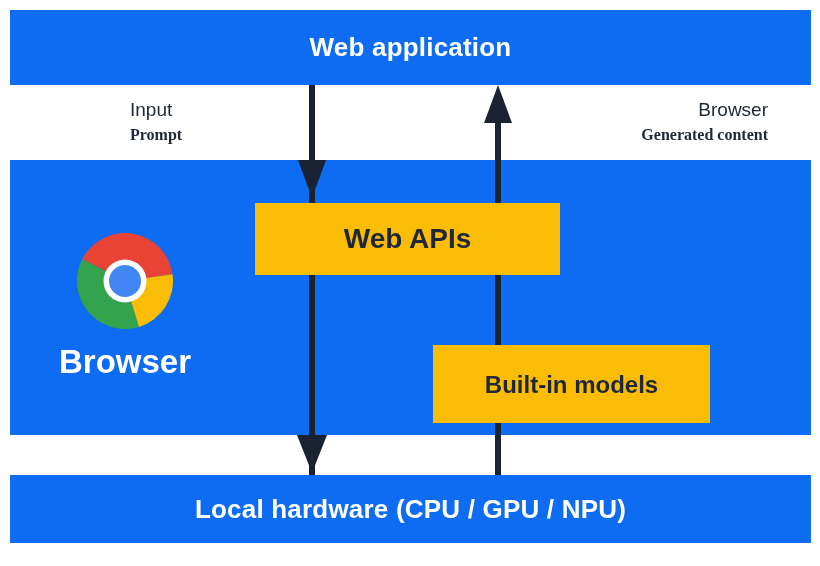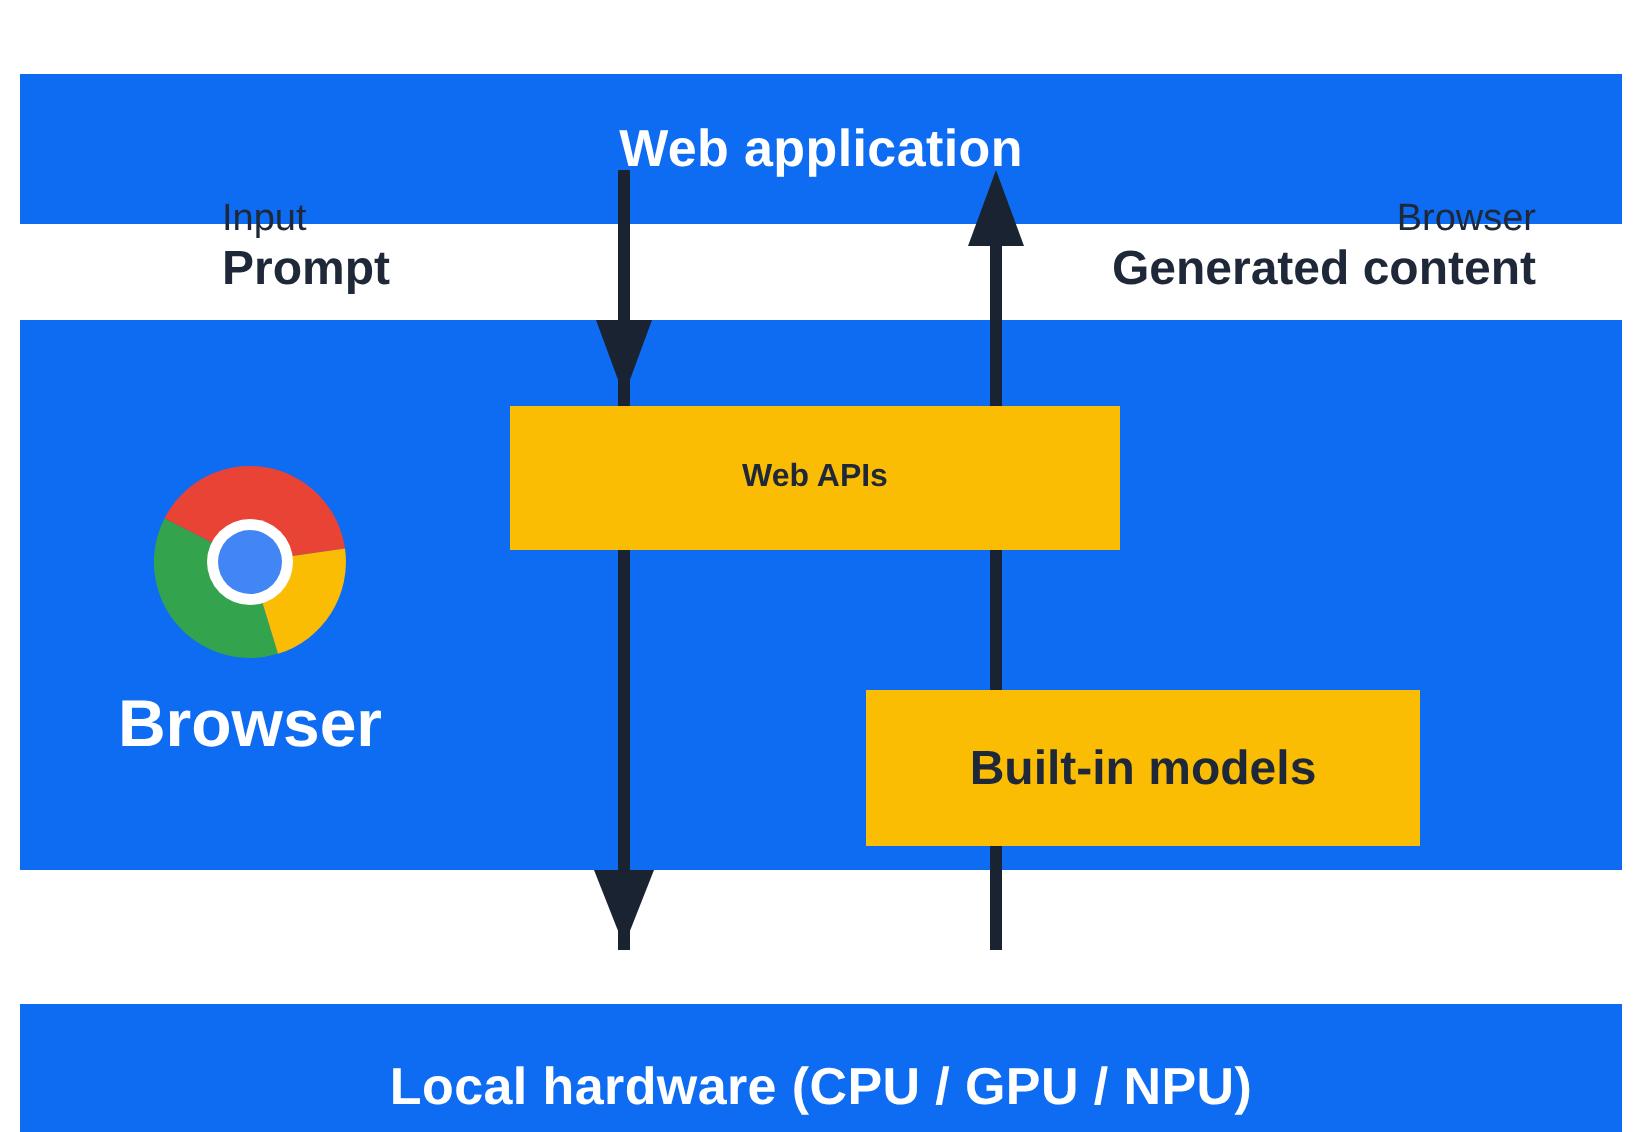--- a/index.html
+++ b/index.html
@@ -5,42 +5,42 @@
   :root{
     --blue:#0d6cf2; --yellow:#fbbc04; --arrow:#1a2332; --dark-text:#1f2839; --white:#ffffff;
   }
   html,body{margin:0;padding:0;background:#ffffff;}
   .canvas{
     position:relative; width:820px; height:566px; background:#ffffff; overflow:hidden;
     font-family:"Liberation Sans", sans-serif;
   }
   .bar{
     position:absolute; left:10px; width:801px; background:var(--blue);
-    display:flex; align-items:center; justify-content:center;margin-top:27px;
+    display:flex; align-items:center; justify-content:center;
   }
   .bar-top{top:10px; height:75px;}
-  .bar-bottom{top:475px; height:82px;}
+  .bar-bottom{top:475px; height:68px;}
   .bar .bar-label{
     color:var(--white); font-weight:bold; font-size:26px; letter-spacing:0.2px;
   }
   .band{
     position:absolute; left:10px; top:160px; width:801px; height:275px; background:var(--blue);
   }
-  .io-label{position:absolute; top:99px; color:var(--dark-text);}
+  .io-label{position:absolute; top:99px; color:var(--dark-text);margin-left:19px;}
   .io-label .caption{font-size:19px; line-height:22px; font-weight:normal;}
-  .io-label .value{font-size:24px; line-height:27px; font-weight:bold;}
+  .io-label .value{font-size:16px; line-height:27px; font-weight:bold;font-family:Liberation Serif, serif;}
   .io-left{left:111px; text-align:left;}
   .io-right{right:52px; text-align:right;}
   .arrows{position:absolute; left:0; top:0; z-index:2;}
   .box{
     position:absolute; z-index:3; background:var(--yellow);
     display:flex; flex-direction:column; align-items:center; justify-content:center;
     color:var(--dark-text); font-weight:bold; text-align:center;
   }
-  .box-webapis{left:255px; top:203px; width:305px; height:72px; font-size:16px;}
+  .box-webapis{left:255px; top:203px; width:305px; height:72px; font-size:28px;}
   .box-builtin{left:433px; top:320px; width:277px; height:78px; font-size:24px; line-height:29px;margin-top:25px;}
   .chrome-logo{position:absolute; left:77px; top:233px; z-index:2;}
   .browser-label{
     position:absolute; left:44px; top:343px; width:162px; z-index:2;
     text-align:center; color:var(--white); font-weight:bold; font-size:33px;
   }
 </style>
 </head>
 <body>
 

